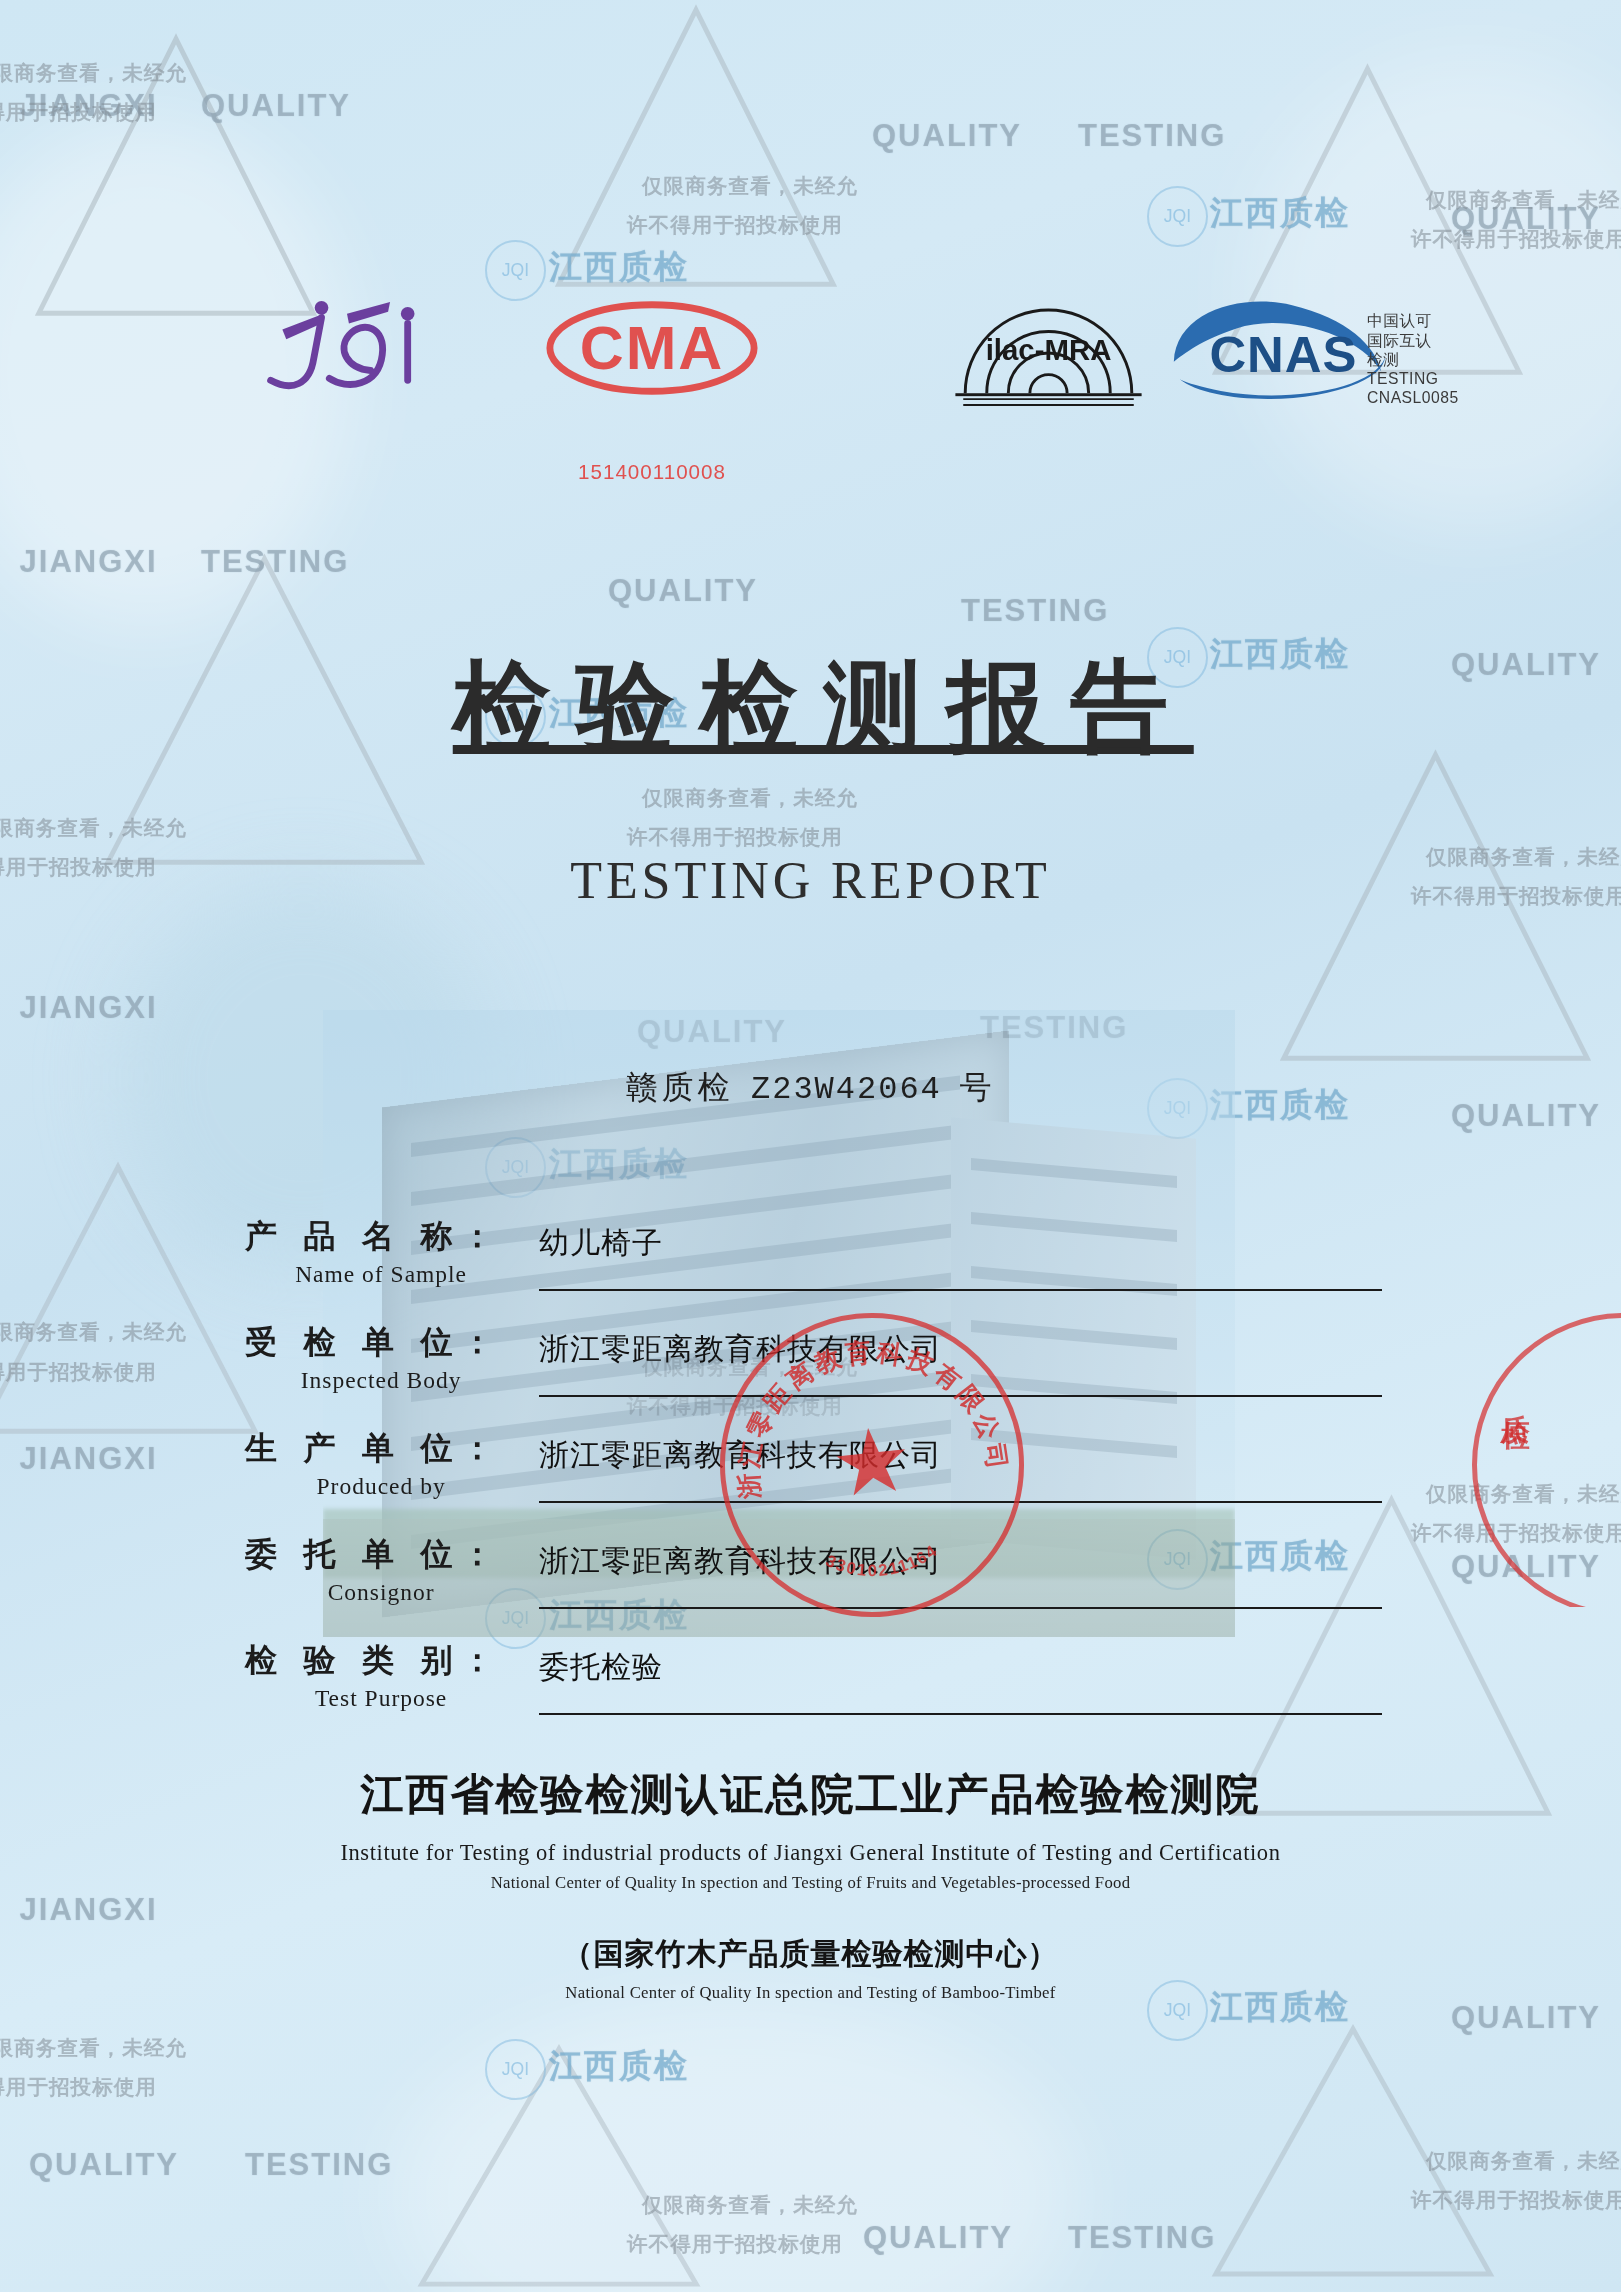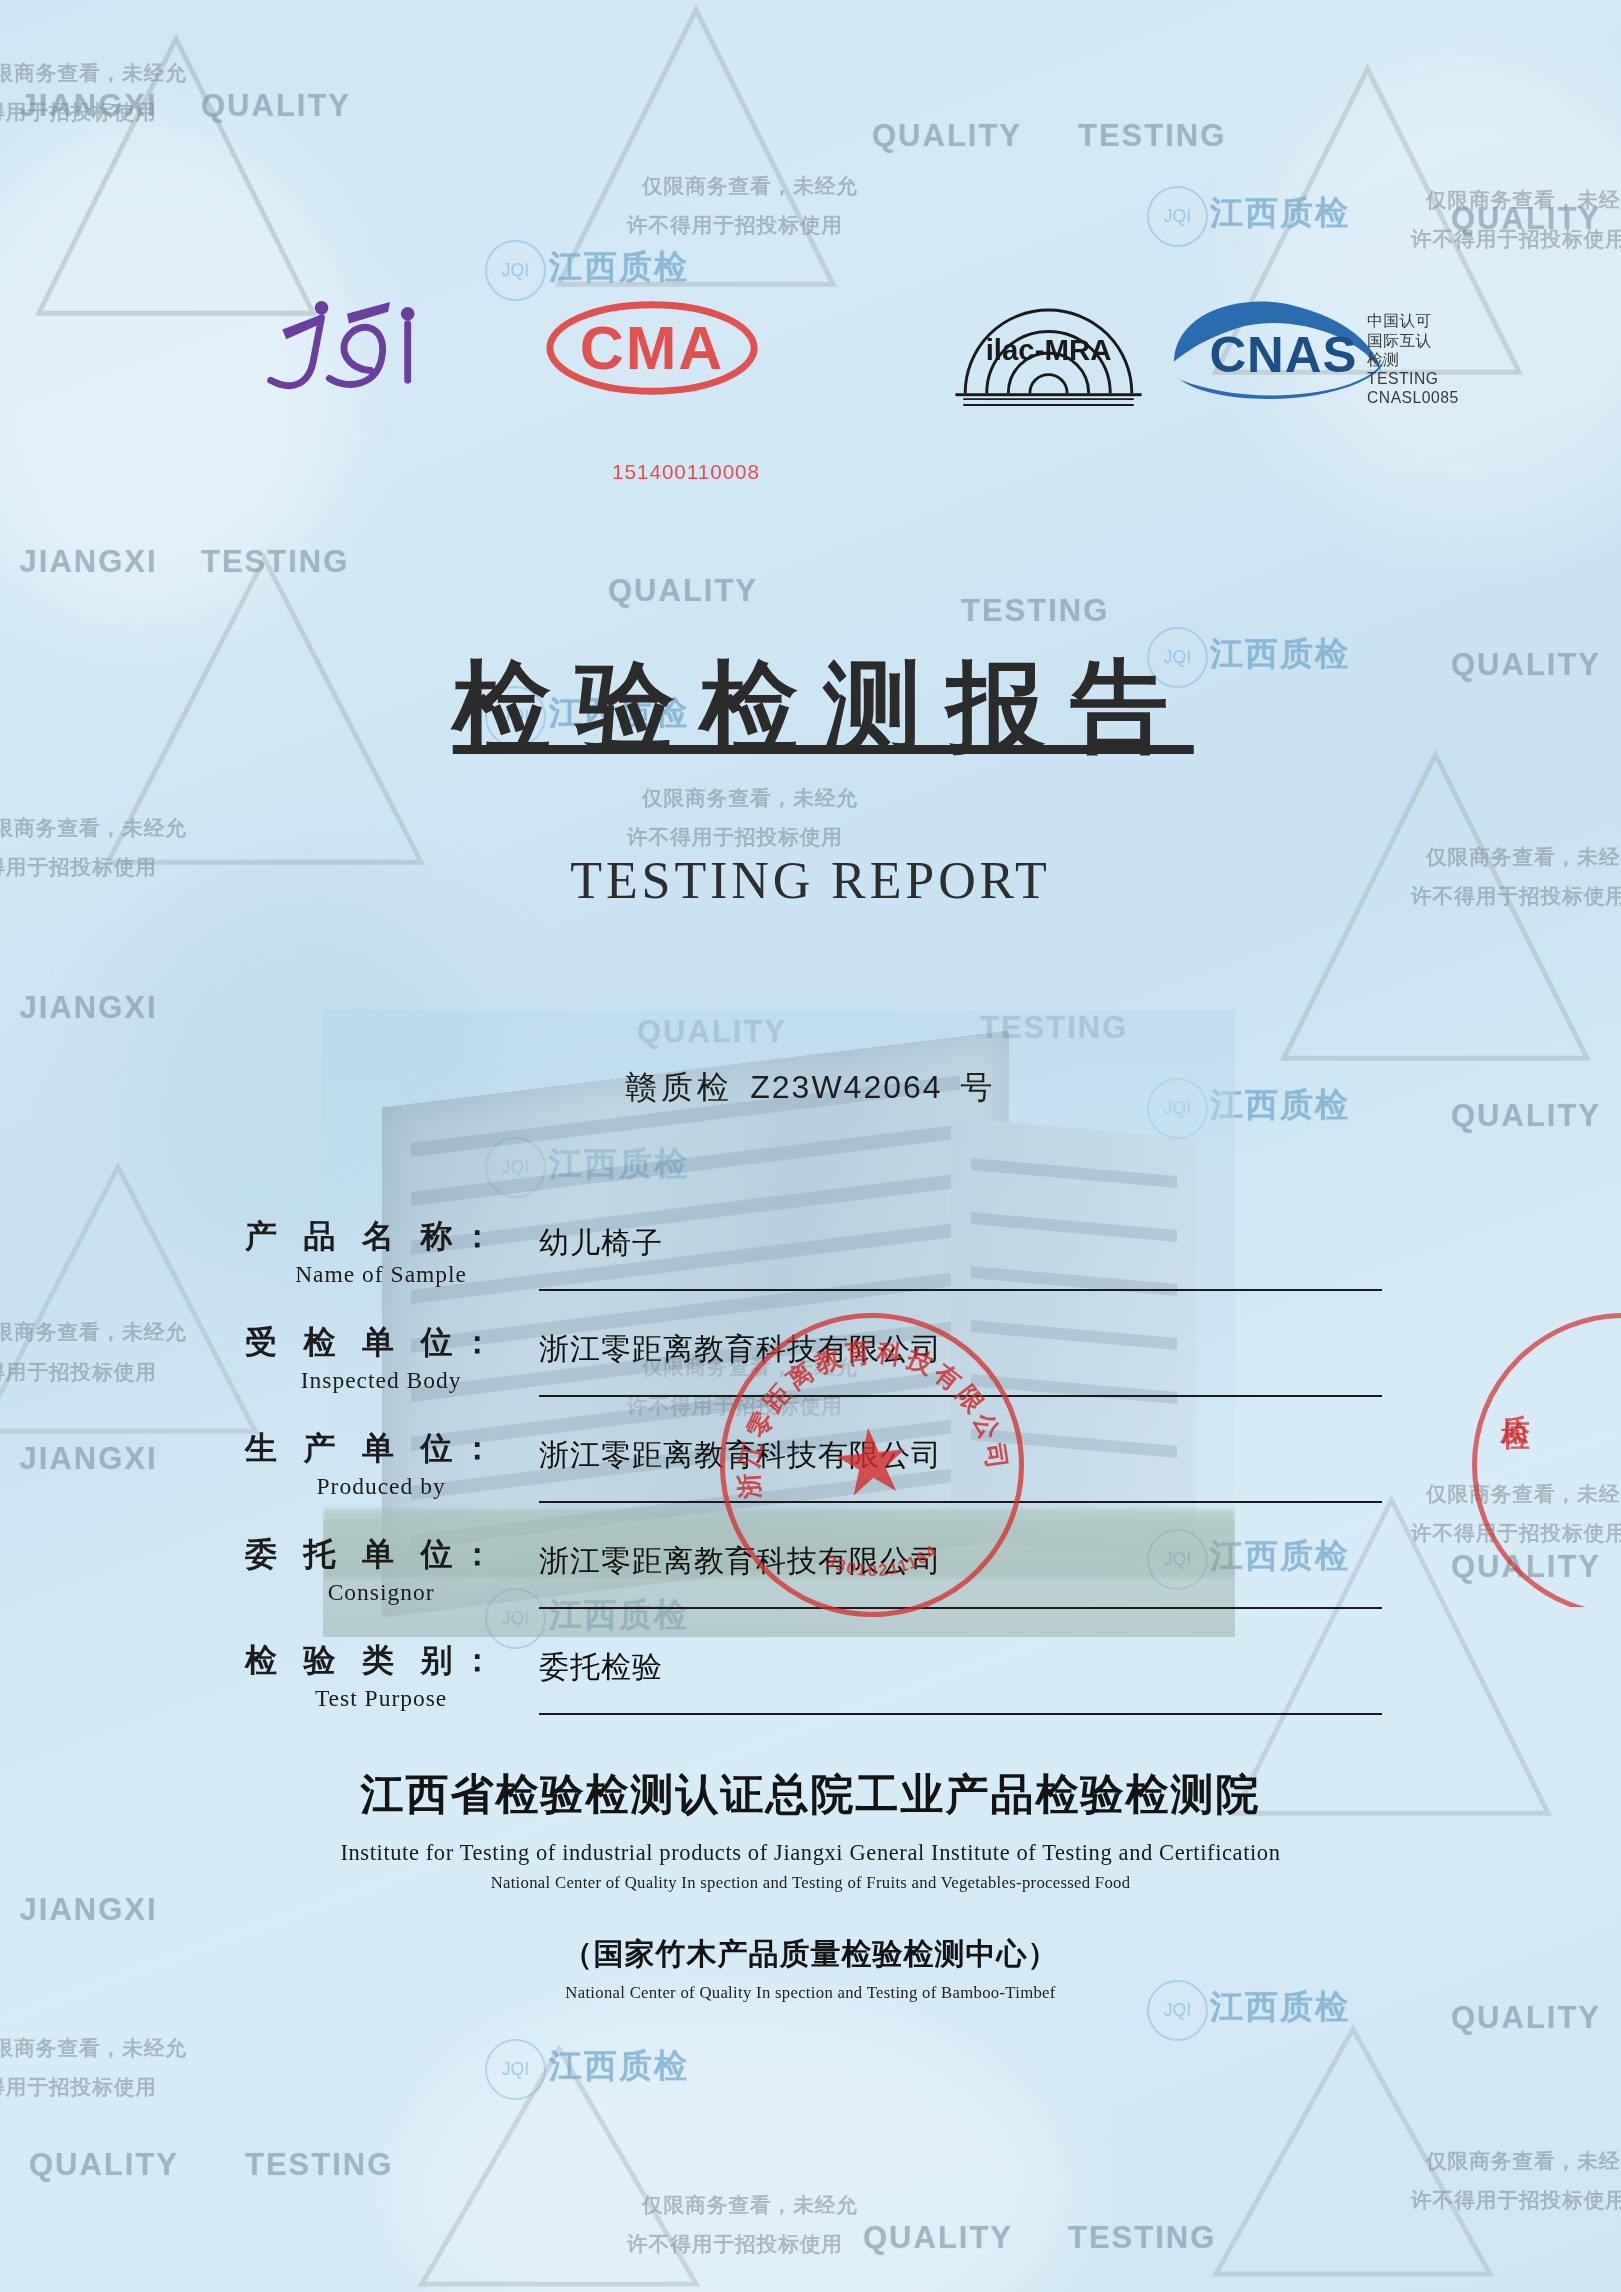--- a/index.html
+++ b/index.html
@@ -144,21 +144,21 @@
   }
   .logo-cma {
     position: absolute;
     left: 544px; top: 9.8px;
     width: 216px; height: 108px;
   }
   .cma-no {
     position: absolute;
     left: 544px; top: 176px;
     width: 216px;
-    text-align: right;
+    text-align: center;
     color: #e0514f;
     font-family: "Liberation Sans", sans-serif;
     font-size: 20.6px;
     letter-spacing: 1px;
   }
   .logo-ilac {
     position: absolute;
     left: 926px; top: 14.7px;
     width: 245px; height: 108px;
   }
@@ -205,21 +205,21 @@
     position: absolute;
     left: 0; top: 1066px;
     width: 100%;
     text-align: center;
     font-family: "Liberation Sans", sans-serif;
     font-size: 32px;
     letter-spacing: 3.9px;
     color: #1f1f1f;
   }
   .report-no .code {
-    font-family: Liberation Sans, sans-serif;
+    font-family: Liberation Mono, monospace;
     letter-spacing: 2px;
     margin: 0 17.6px;
   }
 
   
   .fields {
     position: absolute;
     left: 245px;
     top: 1215px;
     width: 1147px;

